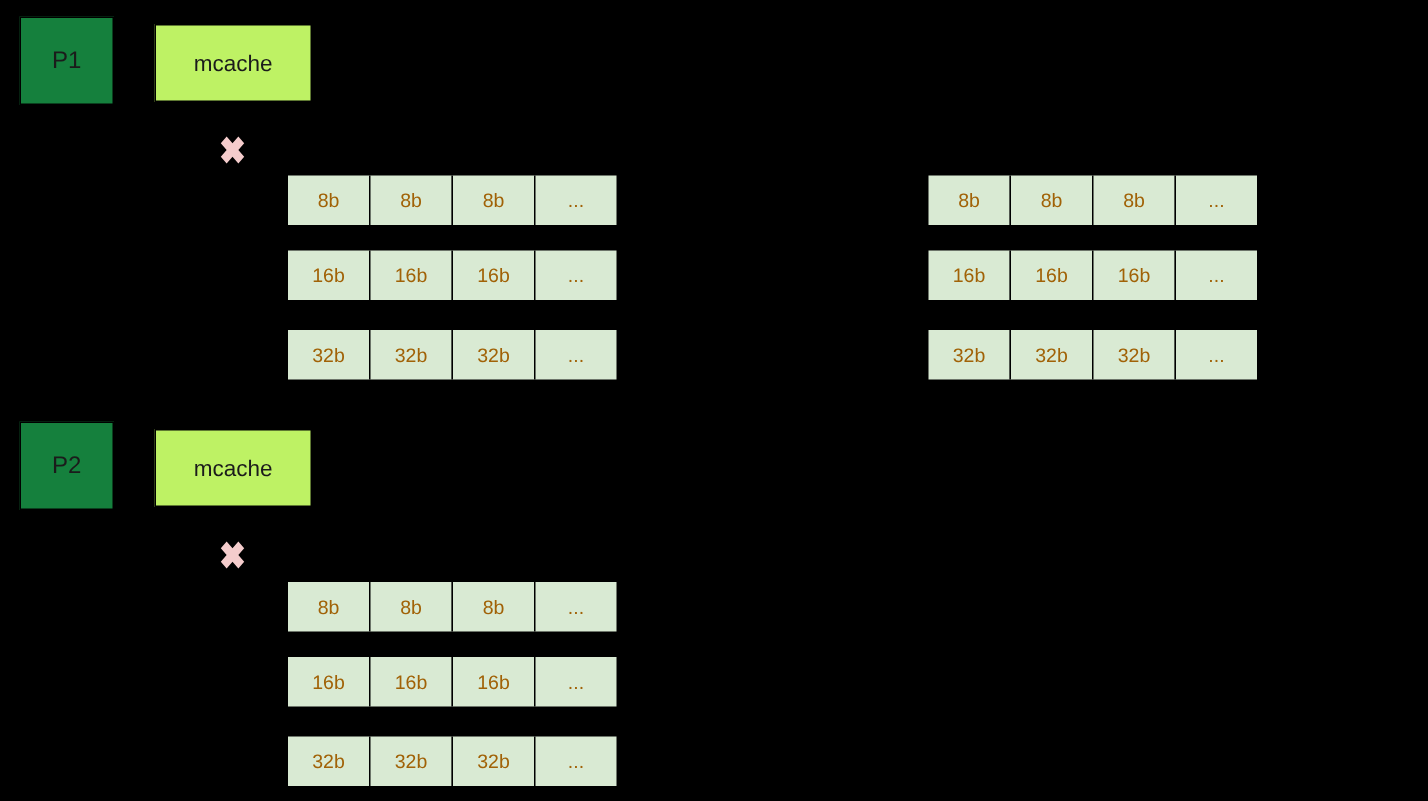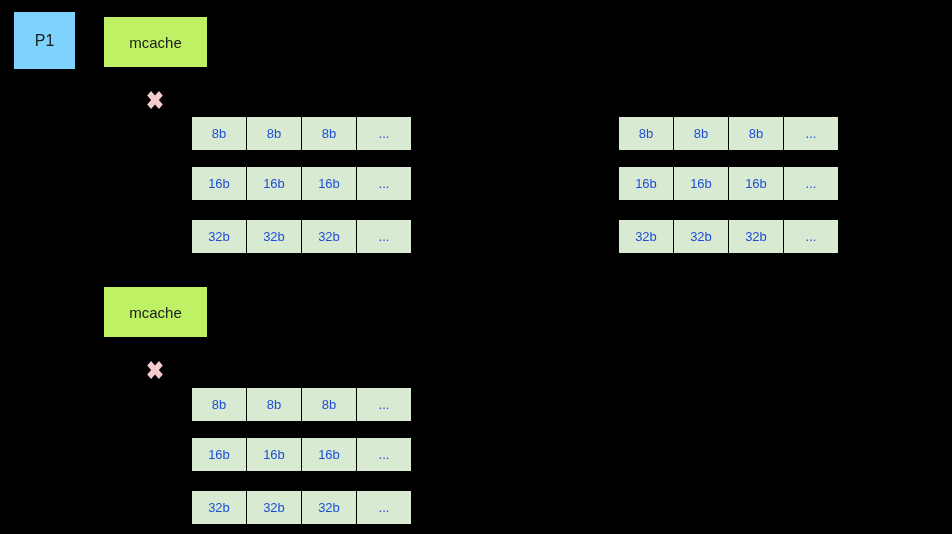--- a/index.html
+++ b/index.html
@@ -20,21 +20,21 @@
     position: absolute;
     display: flex;
     align-items: center;
     justify-content: center;
     border: 1px solid #000000;
     box-sizing: border-box;
   }
   .proc-box {
     width: 63px;
     height: 59px;
-    background: #7dd3fc;
+    background: #15803d;
     font-size: 16px;
   }
   .cache-box {
     width: 105px;
     height: 52px;
     background: #bef264;
     font-size: 15px;
   }
   .p1  { left: 13px;  top: 11px; }
   .p2  { left: 13px;  top: 281px; }
@@ -67,21 +67,21 @@
   }
   .gap-a { margin-bottom: 17px; }
   .gap-b { margin-bottom: 20px; }
   .span-cell {
     flex: 1 1 0;
     background: #D9EAD3;
     display: flex;
     align-items: center;
     justify-content: center;
     font-size: 13px;
-    color: #1d4ed8;
+    color: #a16207;
     box-sizing: border-box;
   }
   .span-cell + .span-cell {
     border-left: 1px solid #000000;
   }
 </style>
 </head>
 <body>
 
 <div class="canvas">
@@ -130,20 +130,21 @@
       <div class="span-cell">...</div>
     </div>
     <div class="span-row">
       <div class="span-cell">32b</div>
       <div class="span-cell">32b</div>
       <div class="span-cell">32b</div>
       <div class="span-cell">...</div>
     </div>
   </div>
 
+  <div class="box proc-box p2">P2</div>
   <div class="box cache-box mcache2">mcache</div>
 
   <div class="x-mark x2">
     <svg viewBox="0 0 20 20" preserveAspectRatio="none" aria-hidden="true">
       <path d="M4 7 L7 4 L10 7 L13 4 L16 7 L13 10 L16 13 L13 16 L10 13 L7 16 L4 13 L7 10 Z" fill="#F4CCCC"></path>
     </svg>
   </div>
 
   <div class="span-table t-bottom">
     <div class="span-row gap-a">

